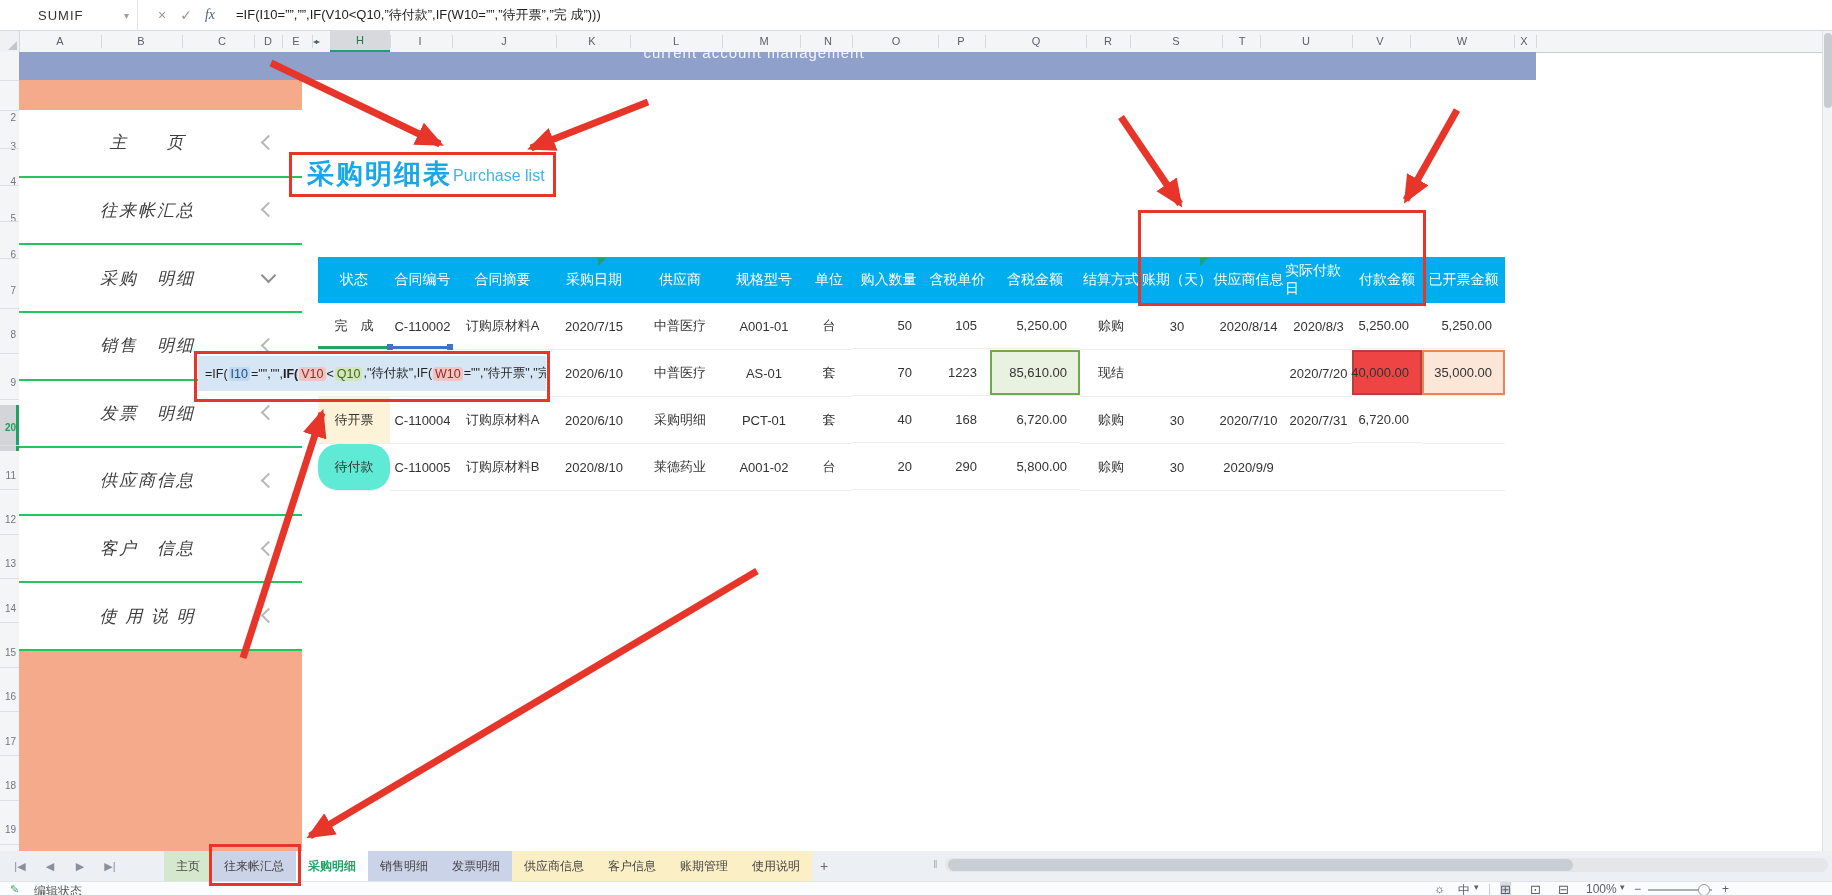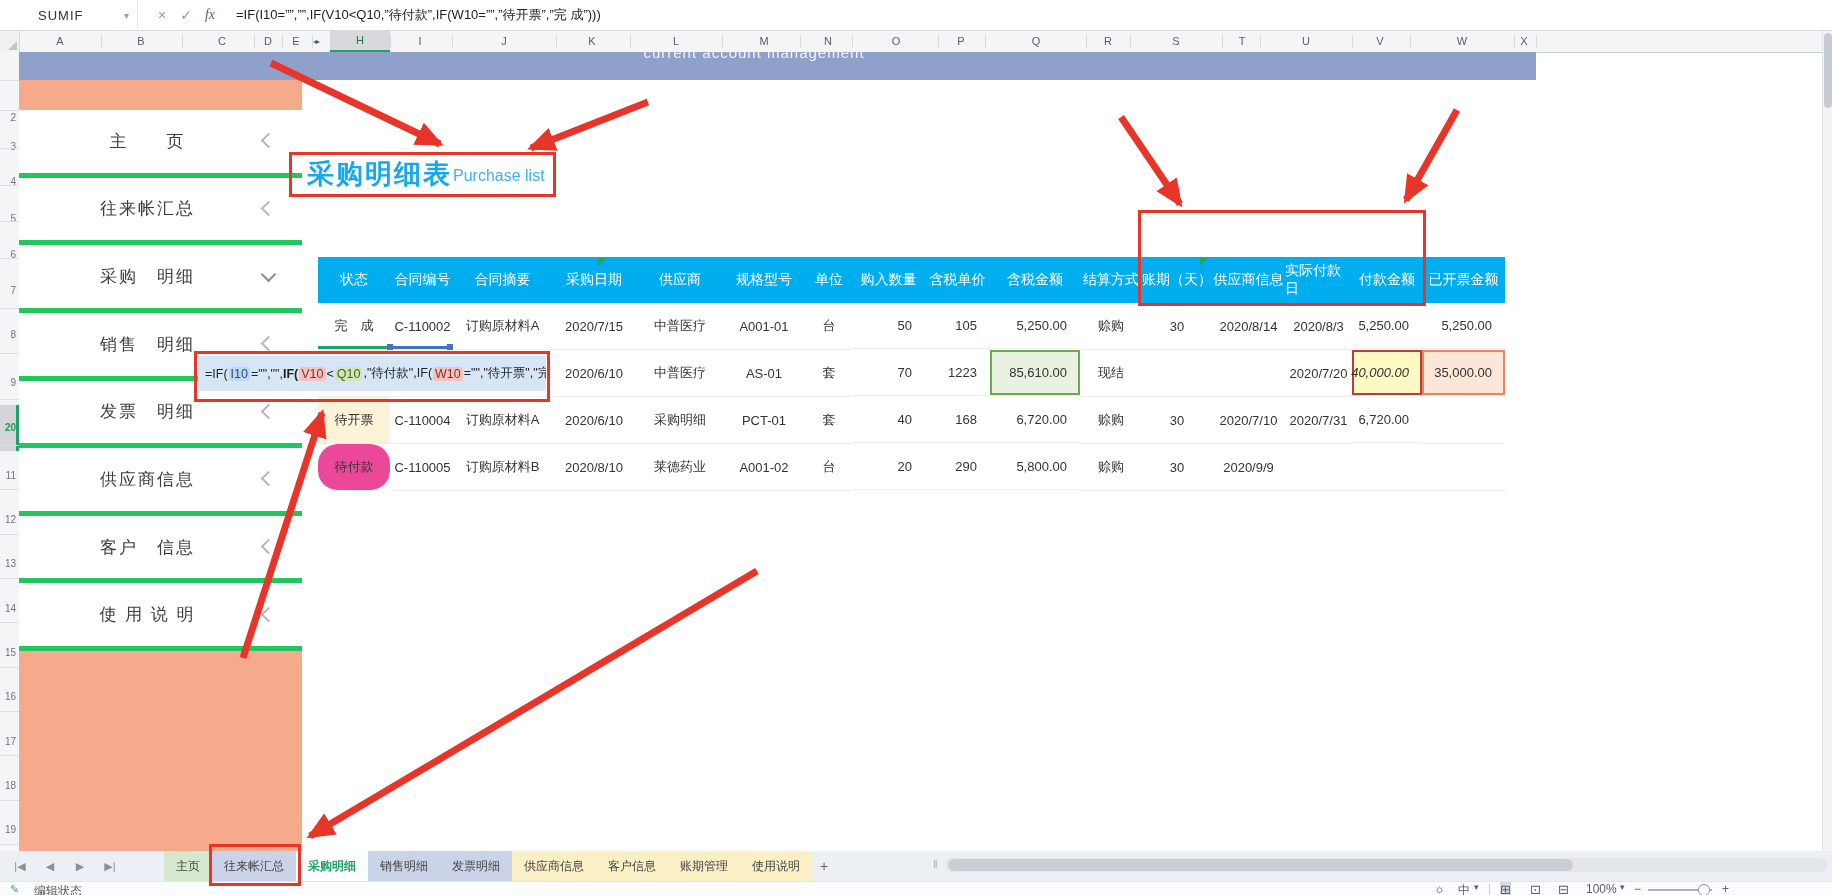--- a/index.html
+++ b/index.html
@@ -36,40 +36,40 @@
   .r10bg{position:absolute;left:0;top:353px;width:19px;height:46px;background:#d3d5d8;}
   .r10bar{position:absolute;left:16px;top:353px;width:3px;height:46px;background:#21a366;}
   .rn.g{color:#1f9d5b;font-weight:bold;}
   
   .banner{position:absolute;left:19px;top:52px;width:1517px;height:28px;background:#8fa0cb;overflow:hidden;}
   .banner span{position:absolute;left:555px;top:-8px;width:360px;text-align:center;
                color:#f2f4fa;font-size:15px;letter-spacing:1px;}
   .salmon-top{position:absolute;left:19px;top:80px;width:283px;height:30px;background:#f5aa8b;}
   .menu{position:absolute;left:19px;top:110px;width:283px;height:541px;background:#fff;
         display:flex;flex-direction:column;}
-  .mi{flex:1;position:relative;display:flex;align-items:center;border-bottom:5px solid #22c55e;}
+  .mi{flex:1;position:relative;display:flex;align-items:center;border-bottom:2px solid #22c55e;font-style:italic;}
   .mi .lbl{width:100%;text-align:center;font-size:17px;color:#3d3d3d;letter-spacing:2px;padding-right:26px;box-sizing:border-box;}
   .chev{position:absolute;right:28px;top:50%;width:9px;height:9px;margin-top:-6px;
         border-left:2px solid #b9b9b9;border-bottom:2px solid #b9b9b9;transform:rotate(45deg);}
   .chev.down{transform:rotate(-45deg);margin-top:-8px;border-color:#8e8e8e;}
   .salmon-bottom{position:absolute;left:19px;top:651px;width:283px;height:200px;background:#f5aa8b;}
   
   .title-zh{position:absolute;left:307px;top:156px;font-size:27px;font-weight:bold;color:#18a8e9;letter-spacing:2px;}
   .title-en{position:absolute;left:453px;top:167px;font-size:16px;color:#41b2ea;}
   
   .tbl{position:absolute;left:318px;top:257px;width:1187px;display:grid;
        grid-template-columns:72px 65px 95px 88px 84px 84px 46px 73px 65px 90px 62px 70px 73px 67px 70px 83px;}
   .th{height:46px;background:#00aeef;color:#fff;font-size:14px;display:flex;align-items:center;justify-content:center;}
   .td{position:relative;height:46px;border-bottom:1px solid #eeeeef;font-size:13px;color:#333;
       display:flex;align-items:center;justify-content:center;background:#fff;}
   .td.rr{justify-content:flex-end;padding-right:13px;box-sizing:border-box;}
   .td.sty{background:#fdf3d9;}
-  .td.stb{background:#ec4899;border-radius:20px;}
+  .td.stb{background:#5eead4;border-radius:20px;}
   .td.hlg{background:#e9f1e1;box-shadow:inset 0 0 0 2px #6fa84f;}
-  .td.hlr{background:#fef9c3;box-shadow:inset 0 0 0 2px #b4403d;font-style:italic;}
+  .td.hlr{background:#ef4444;box-shadow:inset 0 0 0 2px #b4403d;}
   .td.hlo{background:#fbe6d8;box-shadow:inset 0 0 0 2px #e8855a;}
   .tri{position:absolute;width:0;height:0;border-top:8px solid #21a366;border-right:8px solid transparent;}
   .seg{position:absolute;height:3px;}
   .seg.green{left:318px;top:346px;width:72px;background:#21a366;}
   .seg.blue{left:390px;top:346px;width:62px;background:#4472c4;}
   .bh{position:absolute;width:6px;height:6px;background:#4472c4;top:344px;}
   
   .ovbox{position:absolute;left:194px;top:351px;width:350px;height:45px;border:3px solid #e8352a;
          background:transparent;z-index:30;}
   .ovfill{position:absolute;left:1px;top:2px;width:341px;height:35px;background:#d7e6f5;

